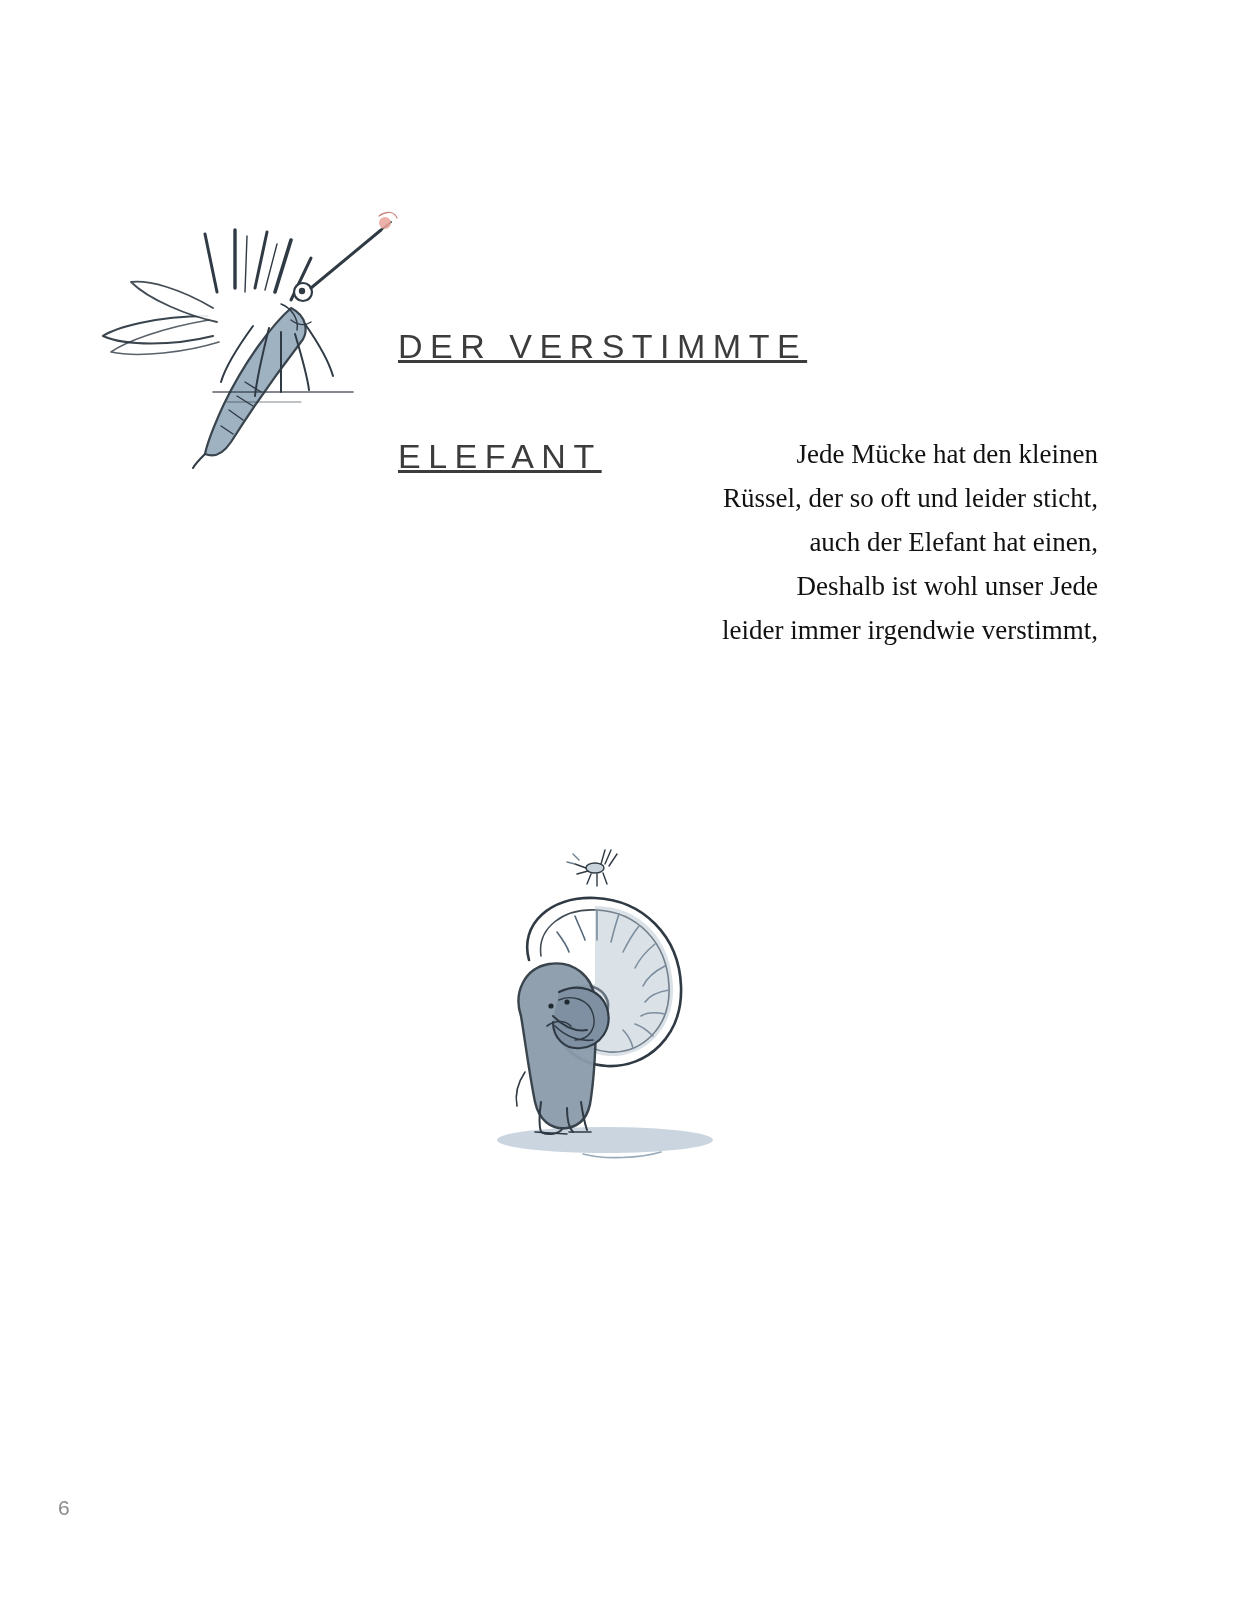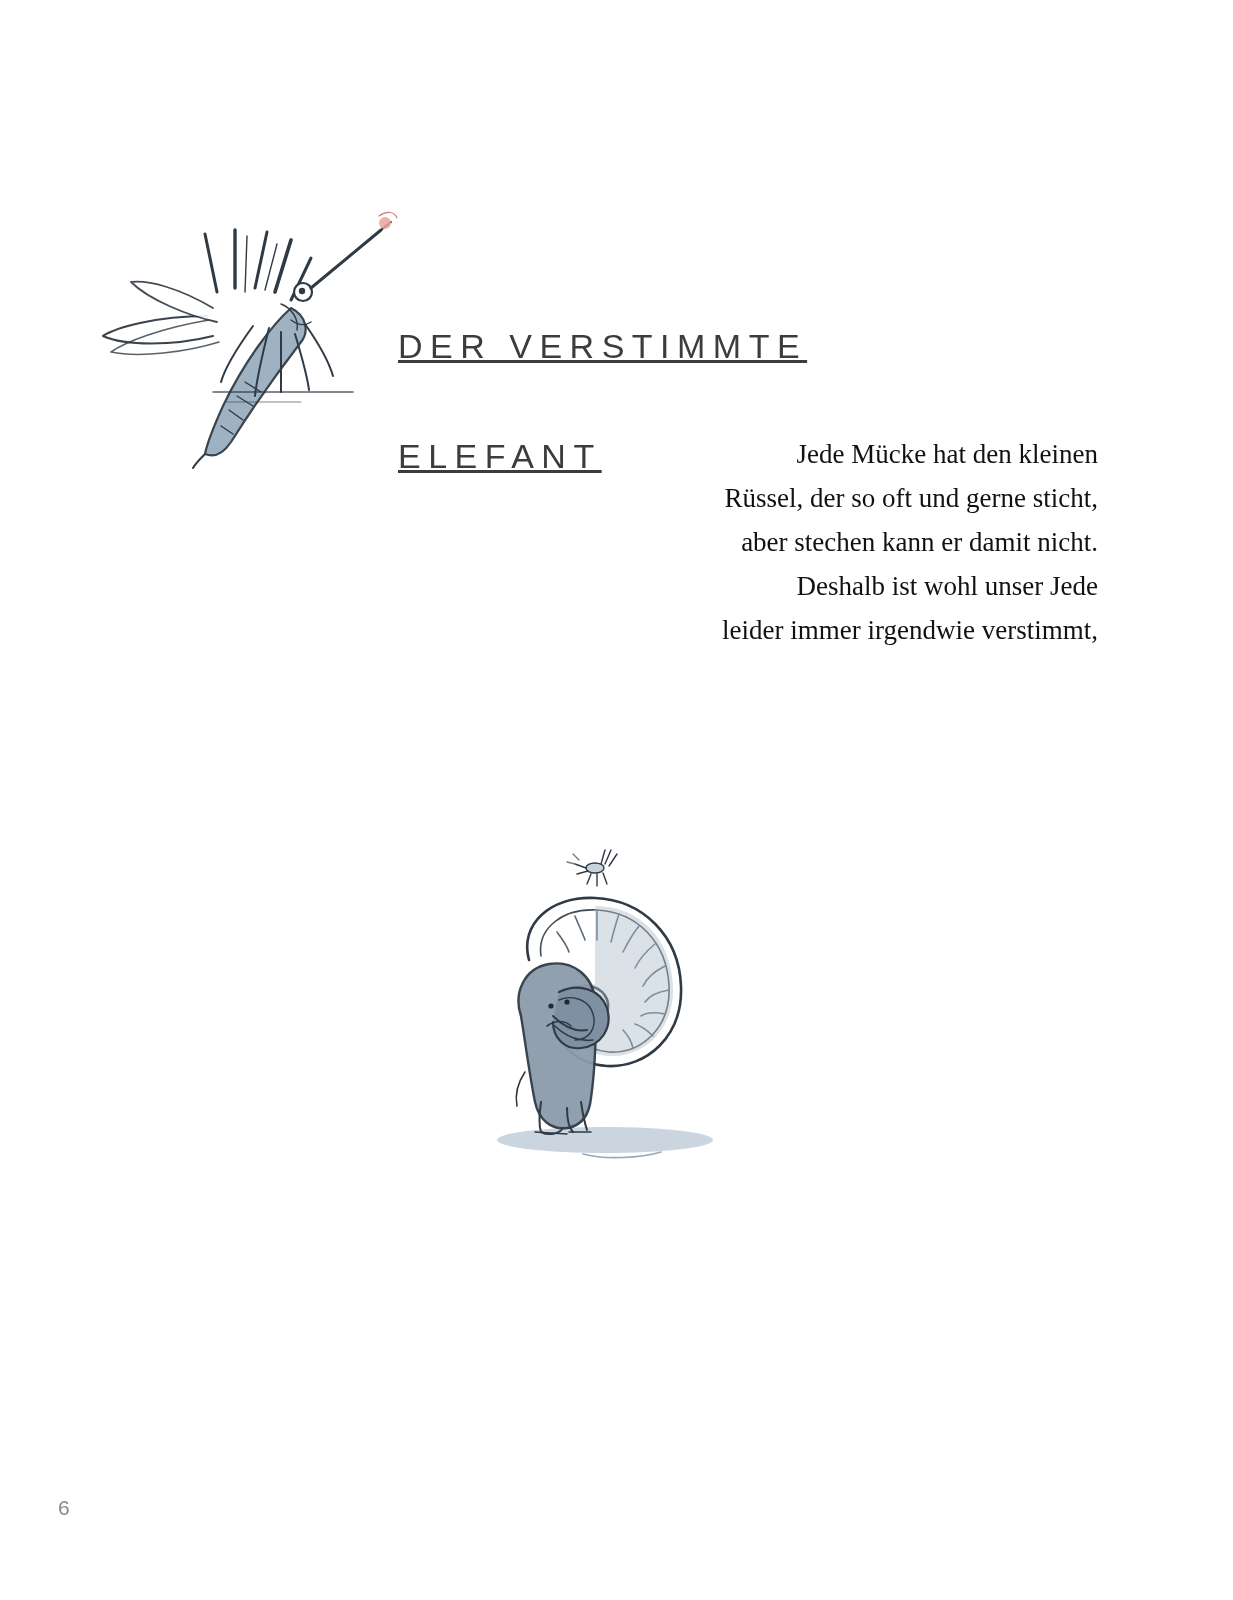--- a/index.html
+++ b/index.html
@@ -136,22 +136,22 @@
     </svg>
   </div>
 
   <div class="title">
     <span>DER VERSTIMMTE</span><br>
     <span>ELEFANT</span>
   </div>
 
   <div class="poem">
     <div class="line">Jede Mücke hat den kleinen</div>
-    <div class="line">Rüssel, der so oft und gerne sticht,</div>
-    <div class="line">aber stechen kann er damit nicht.</div>
+    <div class="line">Rüssel, der so oft und leider sticht,</div>
+    <div class="line">auch der Elefant hat einen,</div>
     <div class="line">Deshalb ist wohl unser Jede</div>
     <div class="line">leider immer irgendwie verstimmt,</div>
   </div>
 
   <div class="illo illo-elephant">
     <svg viewBox="0 0 300 340" xmlns="http://www.w3.org/2000/svg">
       <g fill="none" stroke="#2f3a44" stroke-linecap="round" stroke-linejoin="round">
 
         <ellipse cx="150" cy="300" rx="108" ry="13" fill="#9fb3c6" stroke="none" opacity="0.55"></ellipse>
         <path d="M128 314 C150 320 186 318 206 312" stroke-width="1.6" stroke="#7d93a6" opacity="0.8"></path>

